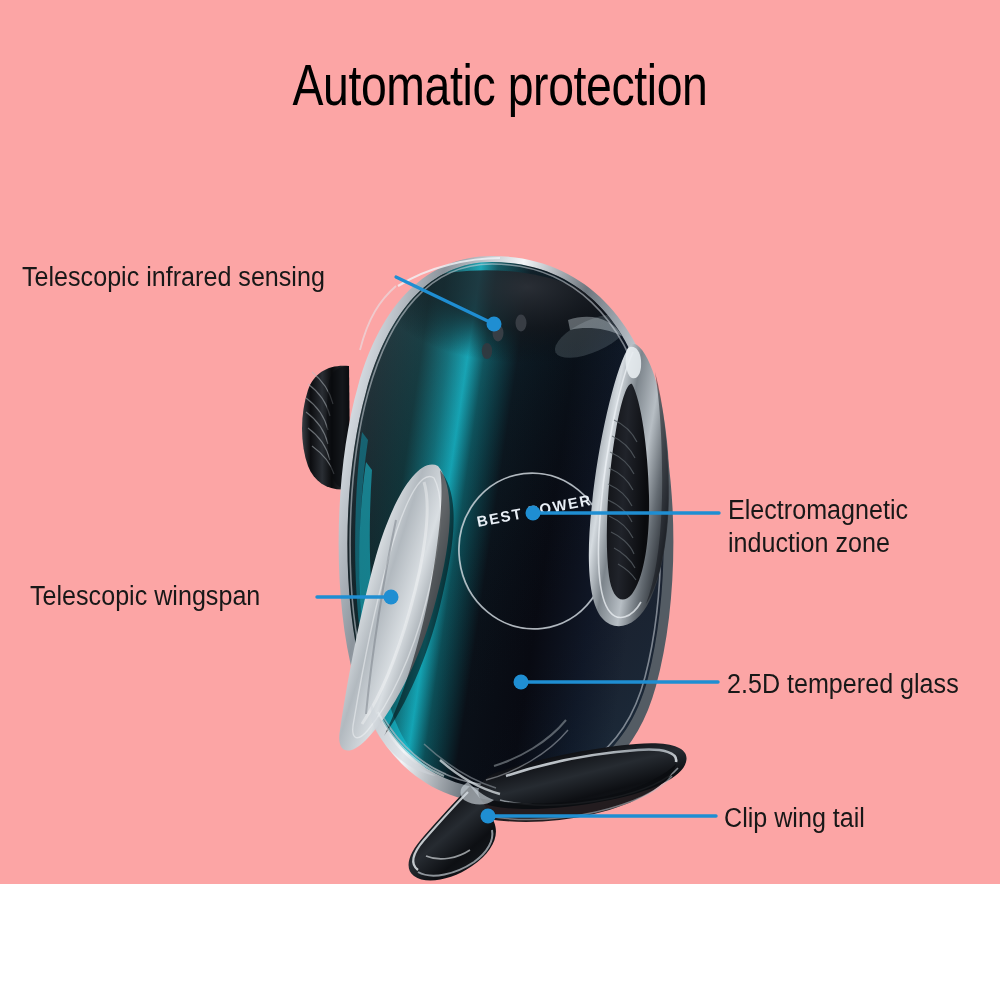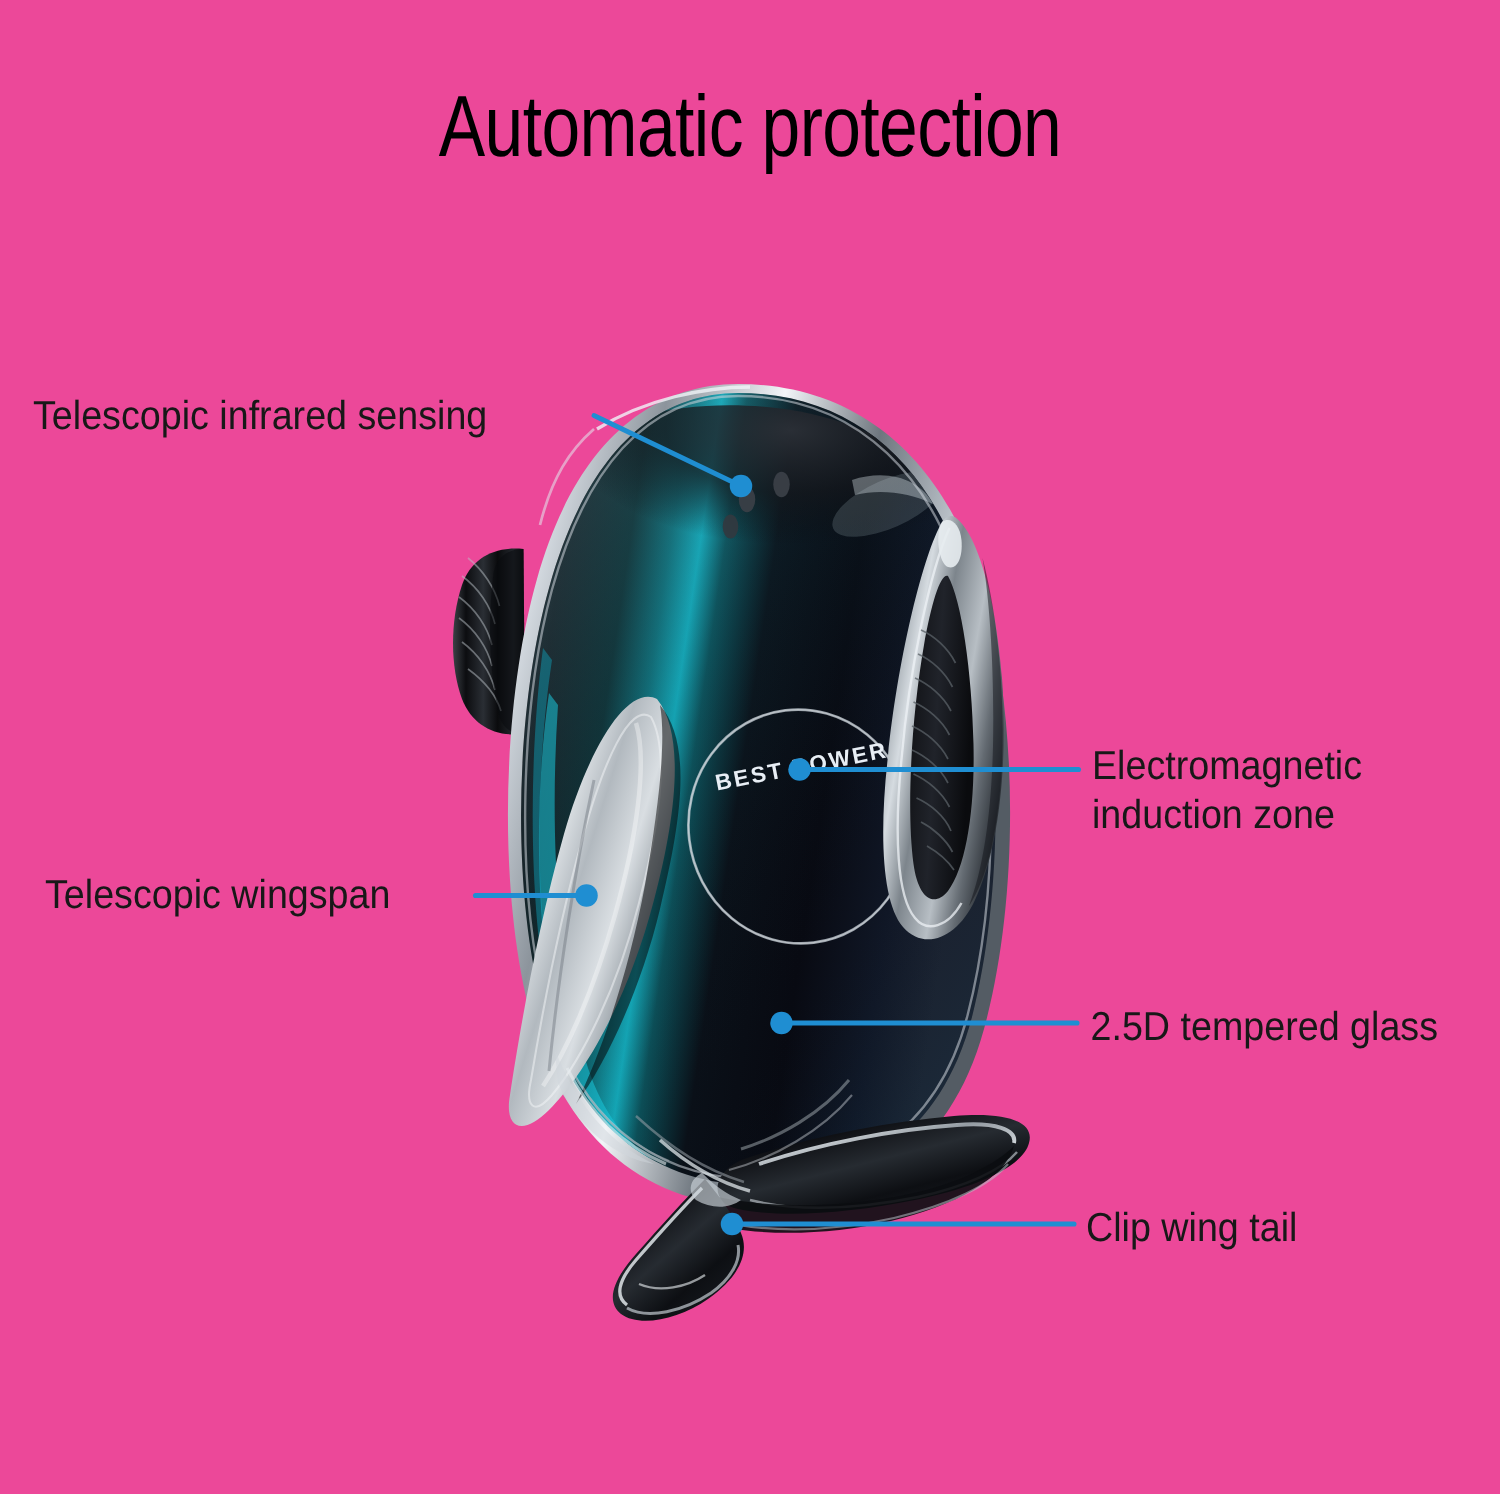--- a/index.html
+++ b/index.html
@@ -7,22 +7,22 @@
     margin: 0;
     padding: 0;
     background: #ffffff;
   }
   body {
     font-family: "Liberation Sans", sans-serif;
   }
   #canvas {
     position: relative;
     width: 1000px;
-    height: 996px;
-    background: #ec4899;
+    height: 884px;
+    background: #fca5a5;
     overflow: hidden;
   }
   
   #page-title {
     position: absolute;
     left: 0;
     top: 52px;
     width: 1000px;
     text-align: center;
     font-family: "Liberation Sans", sans-serif;

